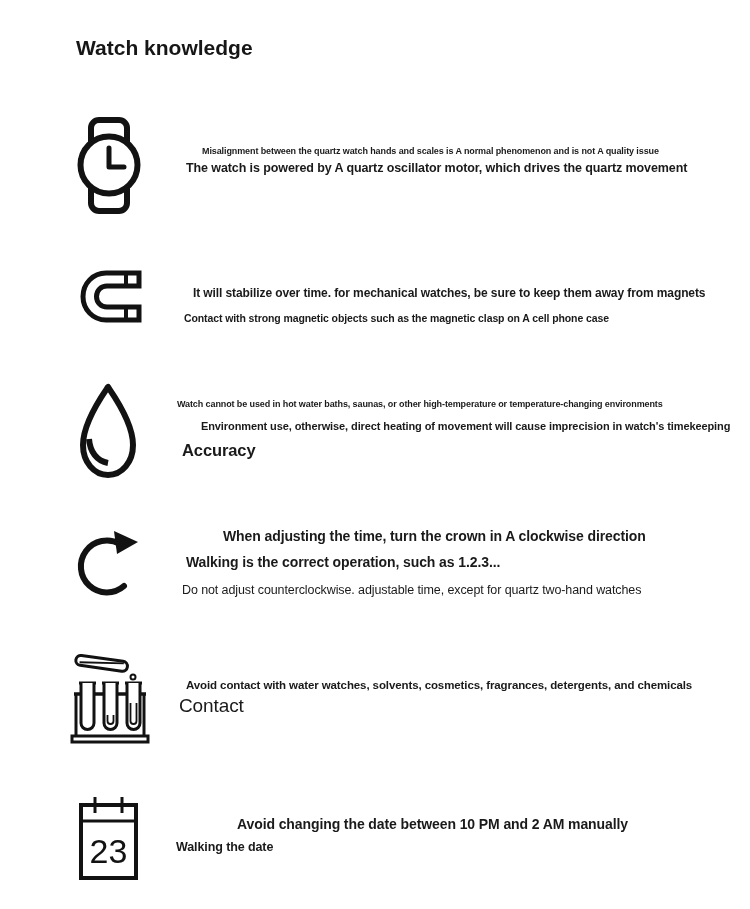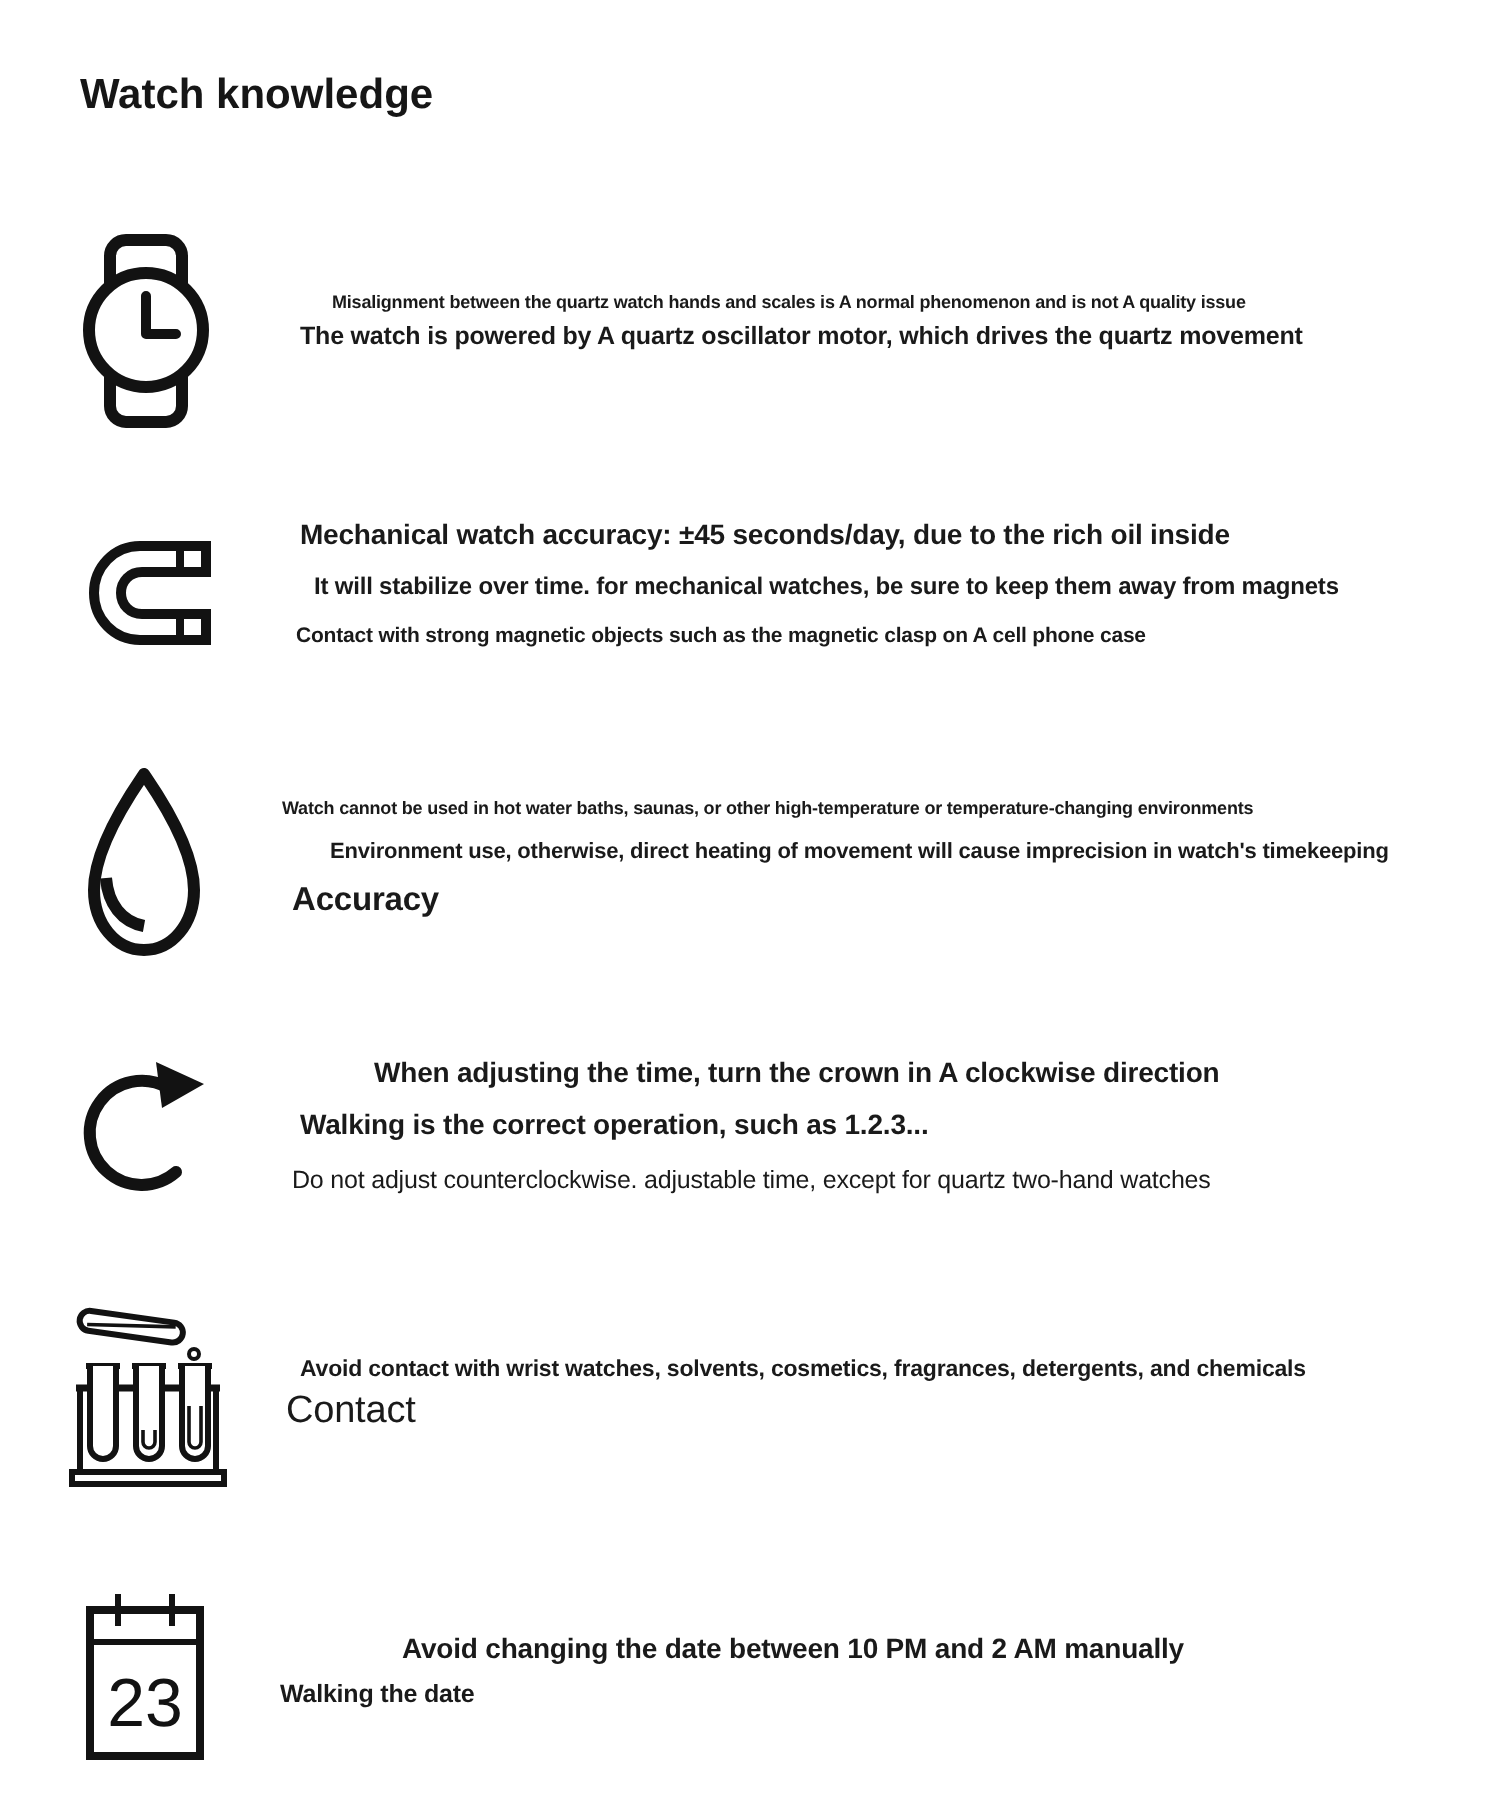--- a/index.html
+++ b/index.html
@@ -4,21 +4,21 @@
 <style>
   html,body{margin:0;padding:0;}
   body{
     width:750px;height:909px;
     background:#ffffff;
     font-family:"Liberation Sans", sans-serif;
     color:#161616;
     position:relative;
     overflow:hidden;
   }
-  .page{position:absolute;inset:0;}
+  .page{position:absolute;inset:0;margin-left:36px;}
   .title{
     position:absolute;left:40px;top:36px;
     font-size:21px;font-weight:700;letter-spacing:0;
     margin:0;color:#161616;
   }
   .t{position:absolute;white-space:nowrap;color:#1a1a1a;letter-spacing:-0.1px;}
   
   .t1a{left:166px;top:146px;font-size:9px;font-weight:700;}
   .t1b{left:150px;top:161px;font-size:12.5px;font-weight:700;}
   
@@ -65,21 +65,20 @@
   </div>
   <div class="t t1b">The watch is powered by A quartz oscillator motor, which drives the quartz movement</div>
   <div class="t t1a">Misalignment between the quartz watch hands and scales is A normal phenomenon and is not A quality issue</div>
 
   <div class="icon i-magnet">
     <svg viewBox="0 0 67 67" xmlns="http://www.w3.org/2000/svg">
       <path d="M61 10 H28 C15 10 5 20.5 5 33.5 C5 46.5 15 57 28 57 H61 V44 H29 C23 44 18.5 39.5 18.5 33.5 C18.5 27.5 23 23 29 23 H61 Z" fill="none" stroke="#121212" stroke-width="5" stroke-linejoin="miter"></path>
       <path d="M48 10 V23 M48 44 V57" fill="none" stroke="#121212" stroke-width="4"></path>
     </svg>
   </div>
-  <div class="t t2a">Mechanical watch accuracy: ±45 seconds/day, due to the rich oil inside</div>
   <div class="t t2b">It will stabilize over time. for mechanical watches, be sure to keep them away from magnets</div>
   <div class="t t2c">Contact with strong magnetic objects such as the magnetic clasp on A cell phone case</div>
 
   <div class="icon i-drop">
     <svg viewBox="0 0 68 99" xmlns="http://www.w3.org/2000/svg">
       <path d="M34 5 C30 11 9 40 9 63 C9 80 20 93 34 93 C48 93 59 80 59 63 C59 40 38 11 34 5 Z" fill="none" stroke="#121212" stroke-width="6" stroke-linejoin="round"></path>
       <path d="M15 57 C16 70 23 79 34 81" fill="none" stroke="#121212" stroke-width="6" stroke-linecap="butt"></path>
     </svg>
   </div>
   <div class="t t3a">Watch cannot be used in hot water baths, saunas, or other high-temperature or temperature-changing environments</div>
@@ -110,21 +109,21 @@
       <line x1="9" y1="36" x2="26" y2="36" stroke="#121212" stroke-width="3"></line>
       <path d="M11 36 V76 a6.5 6.5 0 0 0 13 0 V36" fill="#ffffff" stroke="#121212" stroke-width="3"></path>
       <line x1="32" y1="36" x2="49" y2="36" stroke="#121212" stroke-width="3"></line>
       <path d="M34 36 V76 a6.5 6.5 0 0 0 13 0 V36" fill="#ffffff" stroke="#121212" stroke-width="3"></path>
       <line x1="55" y1="36" x2="72" y2="36" stroke="#121212" stroke-width="3"></line>
       <path d="M57 36 V76 a6.5 6.5 0 0 0 13 0 V36" fill="#ffffff" stroke="#121212" stroke-width="3"></path>
       <path d="M37.5 68 v6 a3 3 0 0 0 6 0 v-6" fill="none" stroke="#121212" stroke-width="1.8"></path>
       <path d="M60.5 56 v18 a3 3 0 0 0 6 0 v-18" fill="none" stroke="#121212" stroke-width="1.8"></path>
     </svg>
   </div>
-  <div class="t t5a">Avoid contact with wrist watches, solvents, cosmetics, fragrances, detergents, and chemicals</div>
+  <div class="t t5a">Avoid contact with water watches, solvents, cosmetics, fragrances, detergents, and chemicals</div>
   <div class="t t5b">Contact</div>
 
   <div class="icon i-calendar">
     <svg viewBox="0 0 65 91" xmlns="http://www.w3.org/2000/svg">
       <rect x="5" y="13" width="55" height="73" fill="#ffffff" stroke="#121212" stroke-width="4"></rect>
       <line x1="5" y1="29" x2="60" y2="29" stroke="#121212" stroke-width="3"></line>
       <line x1="19" y1="5" x2="19" y2="21" stroke="#121212" stroke-width="3"></line>
       <line x1="46" y1="5" x2="46" y2="21" stroke="#121212" stroke-width="3"></line>
       <text x="32.5" y="71" text-anchor="middle" font-size="34" fill="#121212" font-family="Liberation Sans, sans-serif">23</text>
     </svg>

